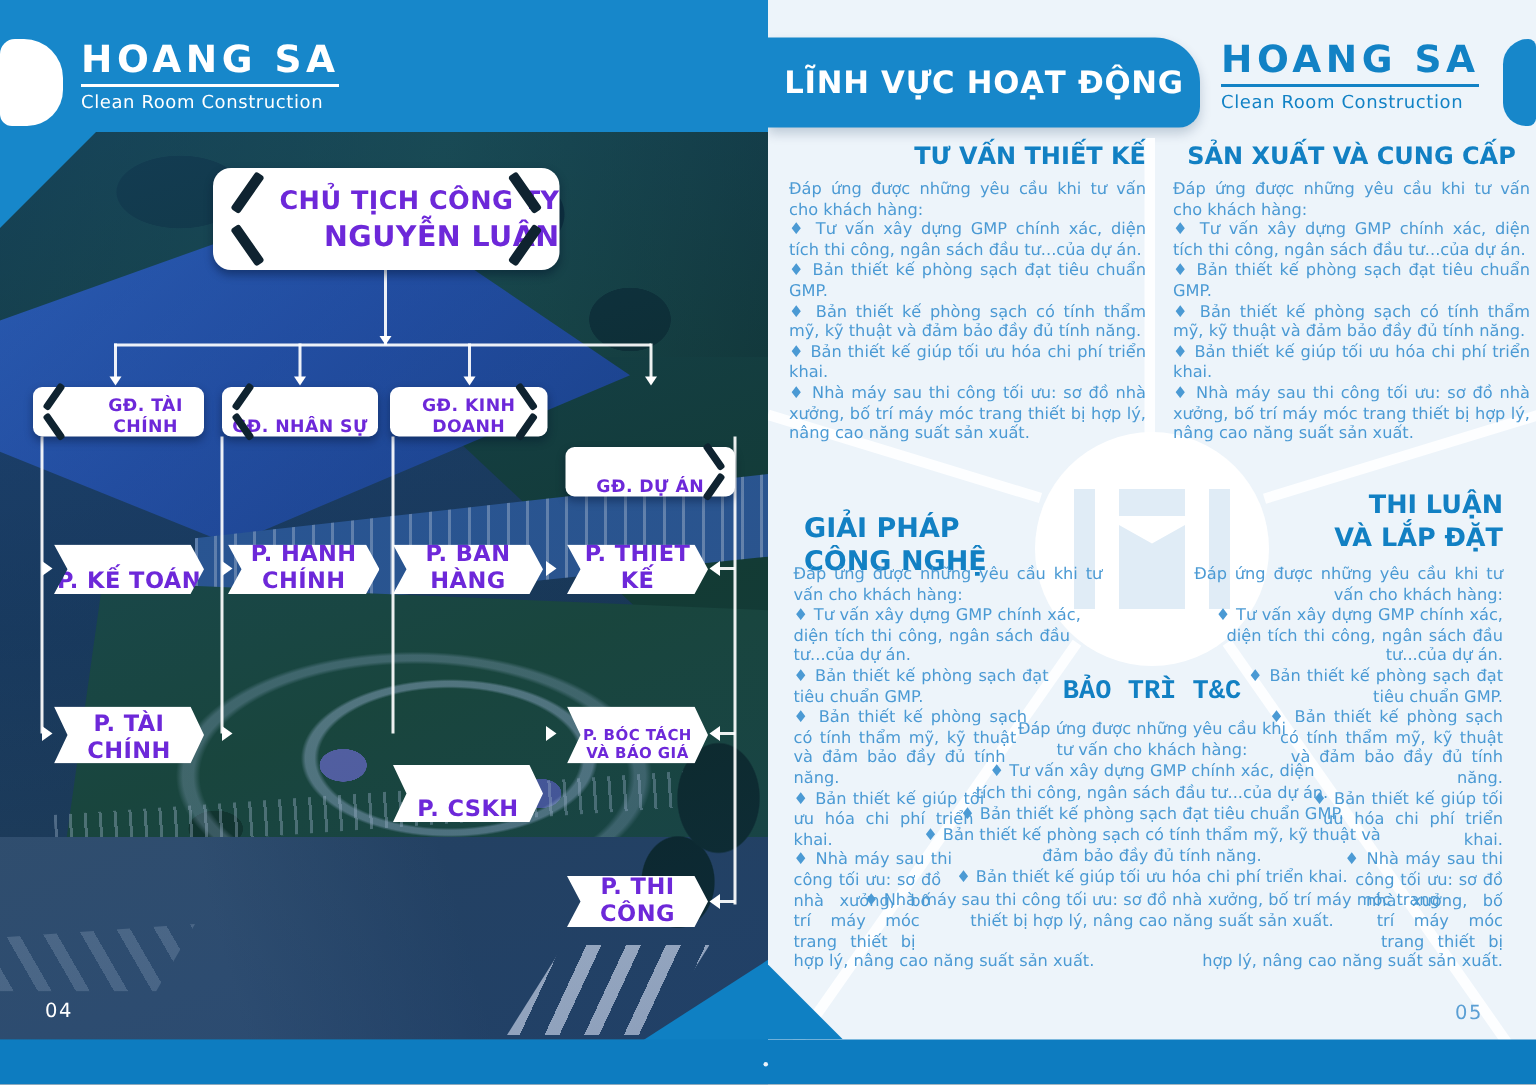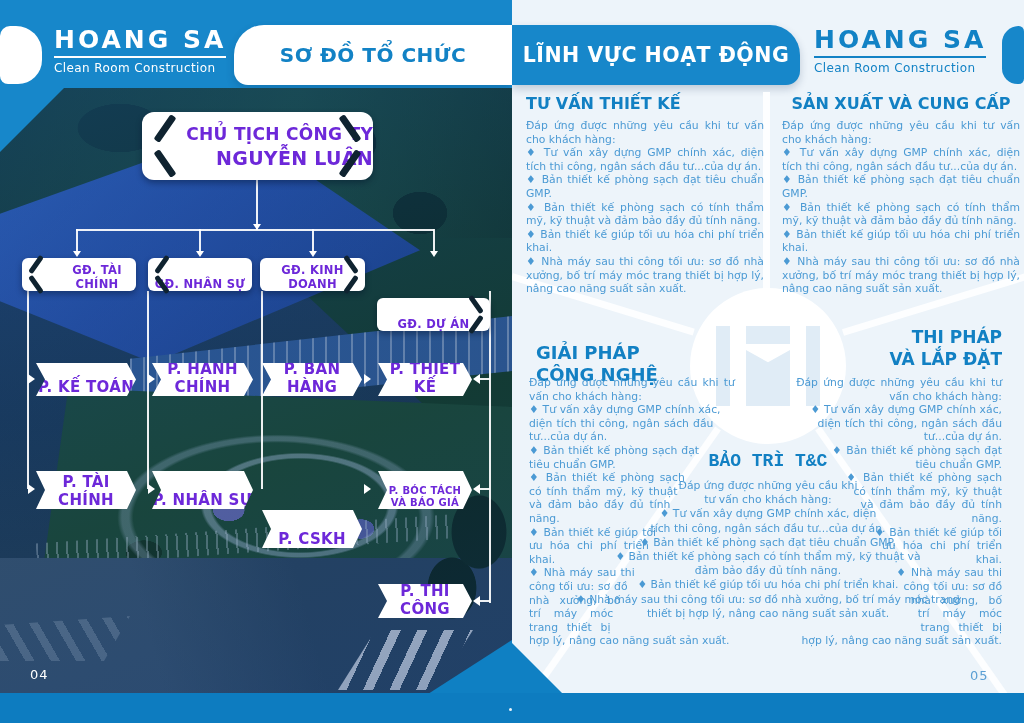--- a/index.html
+++ b/index.html
@@ -104,21 +104,21 @@
   .circle { position:absolute; left:178px; top:288px; width:156px; height:156px; background:#fff; border-radius:50%; }
   .hmark { position:absolute; background:#e0ecf6; }
   .hm-l { left:26px; top:38px; width:14px; height:80px; }
   .hm-r { left:116px; top:38px; width:14px; height:80px; }
   .hm-ct { left:56px; top:38px; width:44px; height:18px; }
   .hm-cb { left:56px; top:62px; width:44px; height:56px; clip-path:polygon(0 0,50% 22%,100% 0,100% 100%,0 100%); }
 
   .sec-title { position:absolute; color:#1280c3; font-weight:bold; }
   .sec-body { position:absolute; color:#4b9ad4; font-size:10.8px; line-height:13.6px; }
   .sec-body p { text-align:justify; }
-  .s1t { left:14px; top:94px; width:238px; text-align:left; font-size:16px; }
+  .s1t { left:14px; top:94px; width:238px; text-align:right; font-size:16px; }
   .s1b { left:14px; top:119px; width:238px; height:152px; }
   .s2t { left:270px; top:94px; width:238px; text-align:center; font-size:16px; }
   .s2b { left:270px; top:119px; width:238px; height:152px; }
   .s3t { left:24px; top:342px; width:200px; font-size:18px; line-height:22px; }
   .s3b { left:17px; top:376px; width:213px; height:250px; }
   .s4t { left:277px; top:326px; width:213px; font-size:17px; line-height:22px; text-align:right; }
   .s4b { left:277px; top:376px; width:213px; height:250px; }
   .s4b p { text-align:justify; text-align-last:right; }
   .s5t { left:128px; top:451px; width:256px; text-align:center; font-size:18px;font-family:Liberation Mono, monospace; }
   .s5b { left:17px; top:479px; width:478px; height:168px; line-height:14.2px; }
@@ -144,23 +144,20 @@
   <section class="page-left">
 
     <div class="tab-edge-l"></div>
 
     <div class="logo logo-left">
       <div class="logo-word">HOANG SA</div>
       <div class="logo-rule"></div>
       <div class="logo-sub">Clean Room Construction</div>
     </div>
 
-    <div class="pill-left">
-      <span>SƠ ĐỒ TỔ CHỨC</span>
-    </div>
 
     <div class="photo">
       <div class="ph ph-base"></div>
       <div class="ph ph-grass"></div>
       <div class="ph ph-grass2"></div>
       <div class="ph ph-roof"></div>
       <div class="ph ph-facade"></div>
       <div class="ph ph-garden"></div>
       <div class="ph ph-fence"></div>
       <div class="ph ph-road"></div>
@@ -245,23 +242,20 @@
       <div class="obox ribbon r3" style="left:262px;width:100px;">
           <span>P. BÁN HÀNG</span>
         </div>
       <div class="obox ribbon r3" style="left:378px;width:94px;">
           <span>P. THIẾT KẾ</span>
         </div>
 
       <div class="obox ribbon r4" style="left:36px;width:100px;">
           <span>P. TÀI CHÍNH</span>
         </div>
-      <div class="obox ribbon r4" style="left:152px;width:101px;">
-          <span>P. NHÂN SỰ</span>
-        </div>
       <div class="obox ribbon r4" style="left:262px;width:100px;margin-top:39px;">
           <span>P. CSKH</span>
         </div>
       <div class="obox ribbon r4" style="left:378px;width:94px;font-size:10px;line-height:12px;padding:0 10px;">
           <span>P. BÓC TÁCH VÀ BÁO GIÁ</span>
         </div>
 
       <div class="obox ribbon r5" style="left:378px;width:94px;">
           <span>P. THI CÔNG</span>
         </div>
@@ -325,21 +319,21 @@
       <div class="flo-r"></div>
       <p>Đáp ứng được những yêu cầu khi tư vấn cho khách hàng:</p>
       <p>♦ Tư vấn xây dựng GMP chính xác, diện tích thi công, ngân sách đầu tư...của dự án.</p>
       <p>♦ Bản thiết kế phòng sạch đạt tiêu chuẩn GMP.</p>
       <p>♦ Bản thiết kế phòng sạch có tính thẩm mỹ, kỹ thuật và đảm bảo đầy đủ tính năng.</p>
       <p>♦ Bản thiết kế giúp tối ưu hóa chi phí triển khai.</p>
       <p>♦ Nhà máy sau thi công tối ưu: sơ đồ nhà xưởng, bố trí máy móc trang thiết bị hợp lý, nâng cao năng suất sản xuất.</p>
     </div>
 
     <h3 class="sec-title s4t">
-      <span class="title-line">THI PHÁP</span>
+      <span class="title-line">THI LUẬN</span>
       <span class="title-line">VÀ LẮP ĐẶT</span>
     </h3>
     <div class="sec-body s4b">
       <div class="flo-l"></div>
       <p>Đáp ứng được những yêu cầu khi tư vấn cho khách hàng:</p>
       <p>♦ Tư vấn xây dựng GMP chính xác, diện tích thi công, ngân sách đầu tư...của dự án.</p>
       <p>♦ Bản thiết kế phòng sạch đạt tiêu chuẩn GMP.</p>
       <p>♦ Bản thiết kế phòng sạch có tính thẩm mỹ, kỹ thuật và đảm bảo đầy đủ tính năng.</p>
       <p>♦ Bản thiết kế giúp tối ưu hóa chi phí triển khai.</p>
       <p>♦ Nhà máy sau thi công tối ưu: sơ đồ nhà xưởng, bố trí máy móc trang thiết bị hợp lý, nâng cao năng suất sản xuất.</p>

